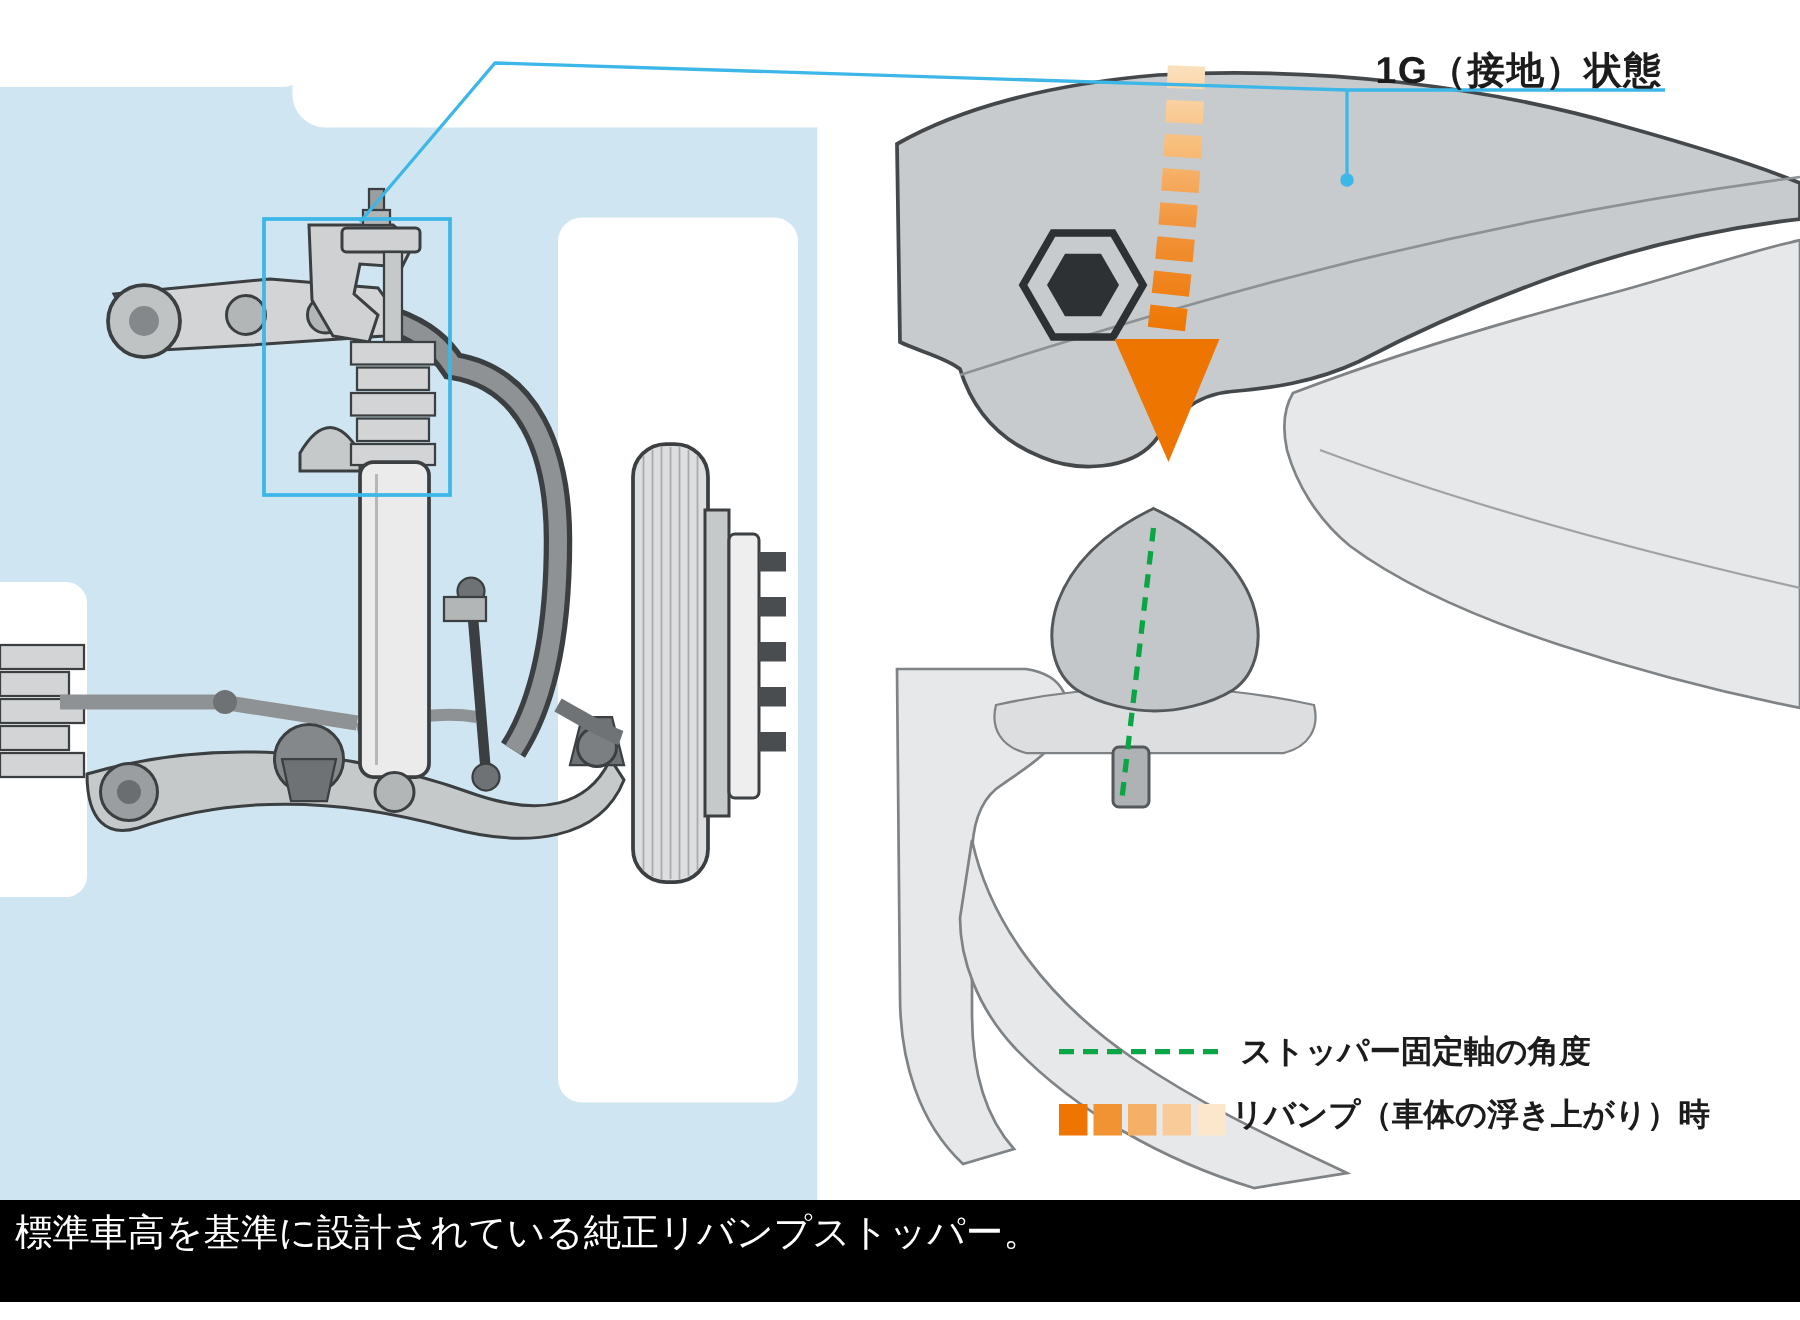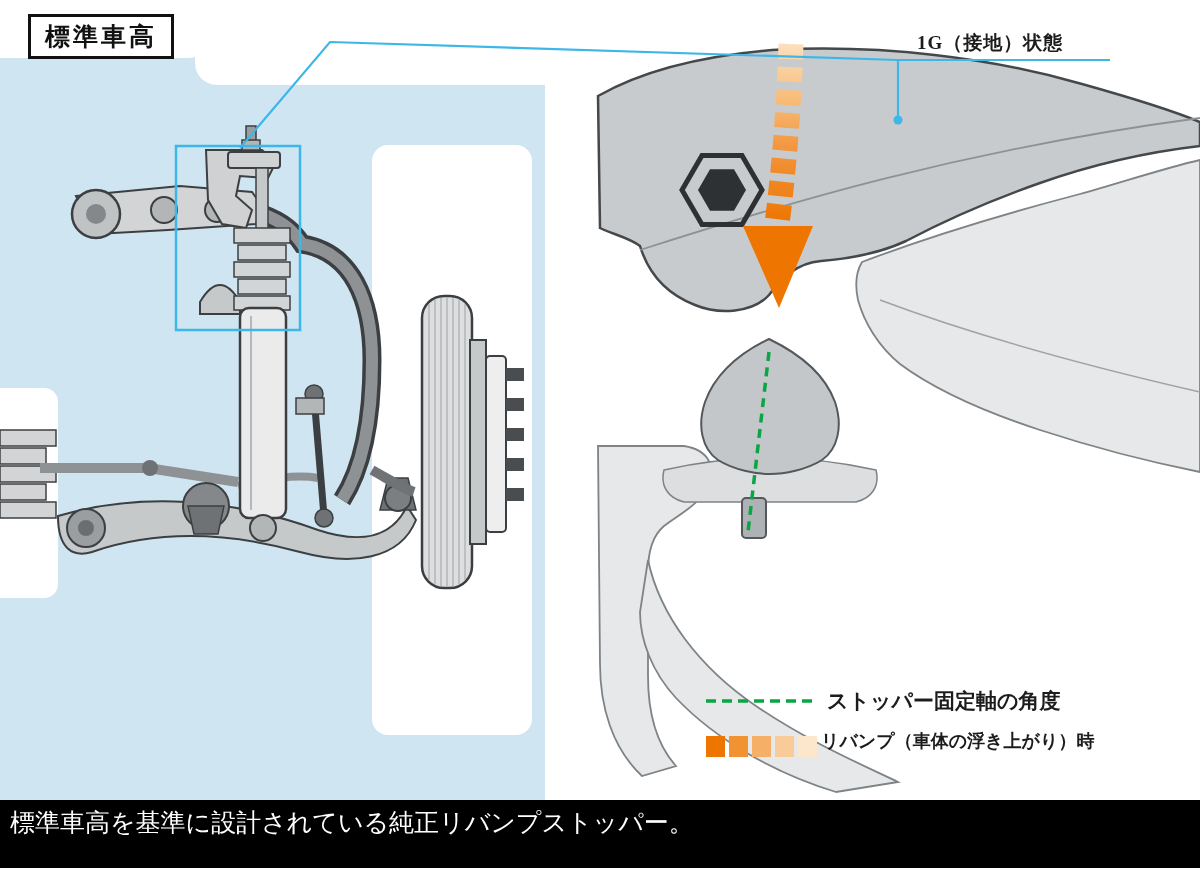--- a/index.html
+++ b/index.html
@@ -3,23 +3,23 @@
 <meta charset="utf-8">
 <style>
   * { margin:0; padding:0; box-sizing:border-box; }
   html,body { width:1200px; height:880px; }
   body { font-family:"Liberation Sans","DejaVu Sans",sans-serif; background:#ffffff; position:relative; overflow:hidden; }
   .stage { position:absolute; left:0; top:0; width:1200px; height:880px; }
   svg.scene { position:absolute; left:0; top:0; display:block; }
 
   .label { position:absolute; color:#1c1c1c; white-space:nowrap; }
   .badge { left:28px; top:14px; border:3px solid #111; background:#fff; padding:3px 14px; font-size:25px; font-weight:700; letter-spacing:3px; color:#111; }
-  .state-label { left:917px; top:30px; font-size:19px; font-weight:600; letter-spacing:1px;font-family:Liberation Serif, serif; }
+  .state-label { left:917px; top:30px; font-size:25px; font-weight:600; letter-spacing:1px; }
   .legend-green-label { left:827px; top:687px; font-size:21px; font-weight:600;font-family:Liberation Serif, serif; }
-  .legend-orange-label-1 { left:821px; top:729px; font-size:18px; font-weight:600; }
+  .legend-orange-label-1 { left:821px; top:729px; font-size:21px; font-weight:600; }
   .legend-orange-label-2 { left:821px; top:757px; font-size:21px; font-weight:600; }
 
   .caption { position:absolute; left:0; top:800px; width:1200px; height:68px;
              background:var(--caption-bg,#000); color:var(--caption-text,#fff);
              padding:5px 10px; font-size:25px; font-weight:500; line-height:1.38; }
 
   
   .panel-blue-fill { fill:var(--panel-blue,#cfe6f2); }
   .cyan-stroke { stroke:var(--accent-cyan,#3db6e8); fill:none; }
   .cyan-fill { fill:var(--accent-cyan,#3db6e8); }
@@ -189,21 +189,20 @@
     <g>
       <rect x="706" y="736" width="19" height="21" fill="#ee7500"></rect>
       <rect x="729" y="736" width="19" height="21" fill="#f19233"></rect>
       <rect x="752" y="736" width="19" height="21" fill="#f5af66"></rect>
       <rect x="775" y="736" width="19" height="21" fill="#f9cb99"></rect>
       <rect x="798" y="736" width="19" height="21" fill="#fce7cc"></rect>
     </g>
   </g>
 </svg>
 
-  <div class="label badge">標準車高</div>
   <div class="label state-label">1G（接地）状態</div>
   <div class="label legend-green-label">ストッパー固定軸の角度</div>
   <div class="label legend-orange-label-1">リバンプ（車体の浮き上がり）時</div>
 
   <div class="caption">
     <div>標準車高を基準に設計されている純正リバンプストッパー。</div>
   </div>
 
 </div>
 

